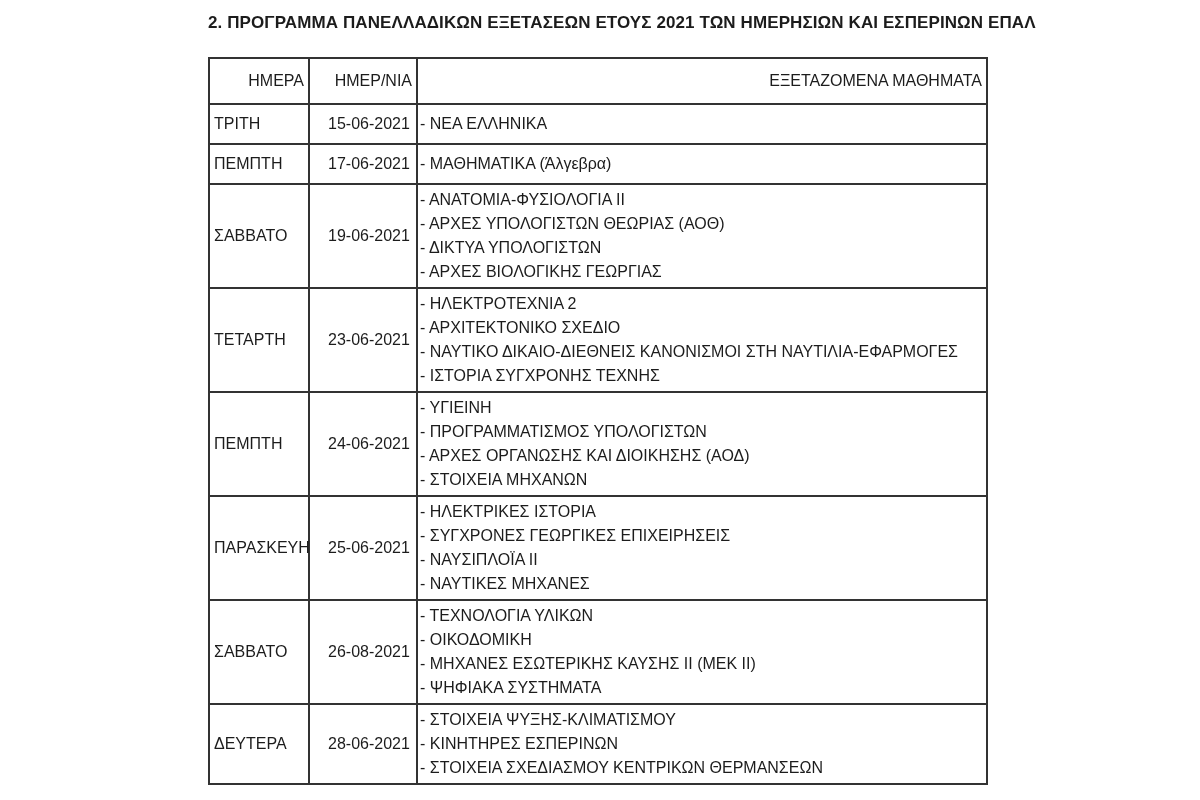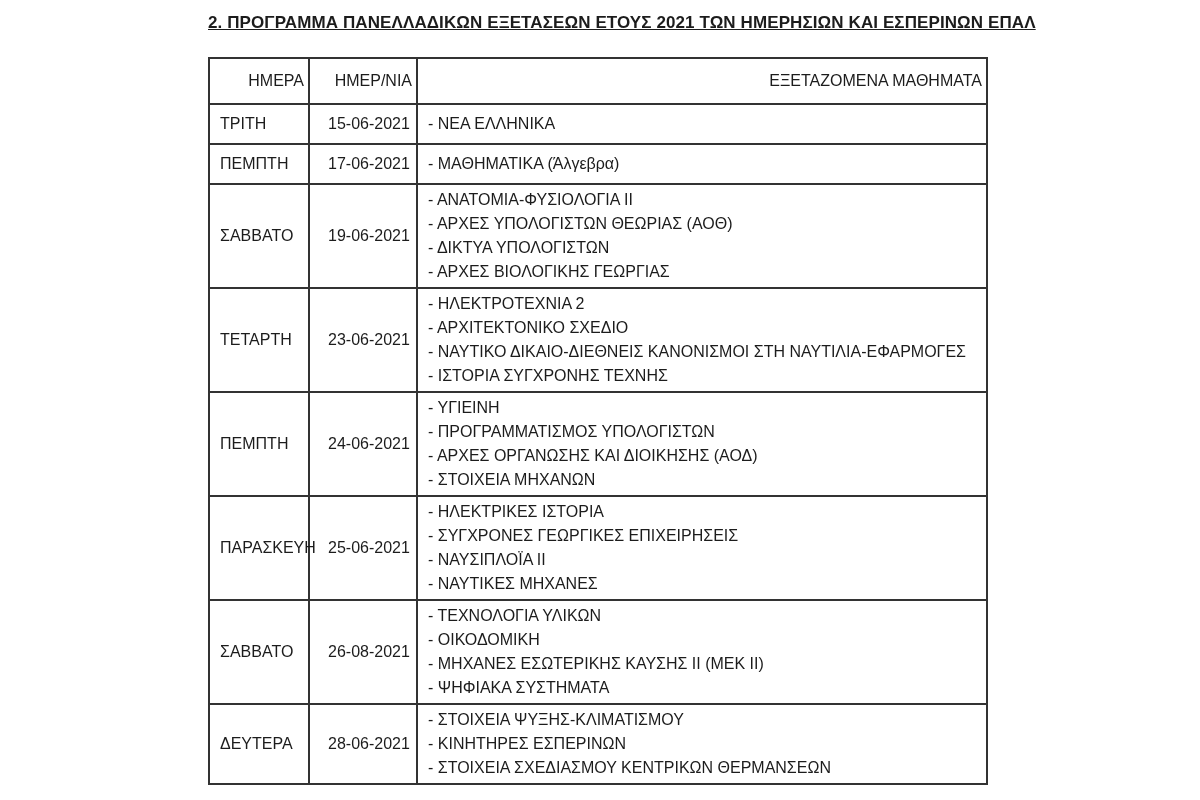--- a/index.html
+++ b/index.html
@@ -11,38 +11,38 @@
   html,body{margin:0;padding:0;}
   body{
     width:1200px;height:800px;overflow:hidden;
     background:var(--bg);color:var(--text);
     font-family:"Liberation Sans", sans-serif;
   }
   .page{position:relative;width:1200px;height:800px;background:var(--bg);}
   .doc-title{
     position:absolute;top:13px;left:208px;width:778px;margin:0;
     text-align:center;font-size:17px;font-weight:bold;color:var(--text);
-    letter-spacing:0.1px;white-space:nowrap;text-decoration:underline;
+    letter-spacing:0.1px;white-space:nowrap;
   }
   table.schedule{
     position:absolute;top:57px;left:208px;width:778px;
     border-collapse:collapse;table-layout:fixed;
   }
   col.c1{width:100px;}
   col.c2{width:108px;}
   col.c3{width:570px;}
   th,td{border:2px solid var(--border);color:var(--text);}
   th{
     height:46px;font-weight:normal;font-size:16px;
     text-align:right;vertical-align:middle;padding:0 4px;
   }
   td{font-size:16px;vertical-align:middle;height:40px;}
-  td.day{padding:0 4px 0 10px;white-space:nowrap;}
+  td.day{padding:0 4px 0 4px;white-space:nowrap;}
   td.date{padding:0 4px 0 18px;white-space:nowrap;}
-  td.subjects{padding:3px 10px;line-height:24px;text-align:left;}
+  td.subjects{padding:3px 2px;line-height:24px;text-align:left;}
   td.subjects .subject-line{min-height:24px;}
 </style>
 </head>
 <body>
 
 <div class="page">
   <h1 class="doc-title">2. ΠΡΟΓΡΑΜΜΑ ΠΑΝΕΛΛΑΔΙΚΩΝ ΕΞΕΤΑΣΕΩΝ ΕΤΟΥΣ 2021 ΤΩΝ ΗΜΕΡΗΣΙΩΝ ΚΑΙ ΕΣΠΕΡΙΝΩΝ ΕΠΑΛ</h1>
 
   <table class="schedule">
     <colgroup>

